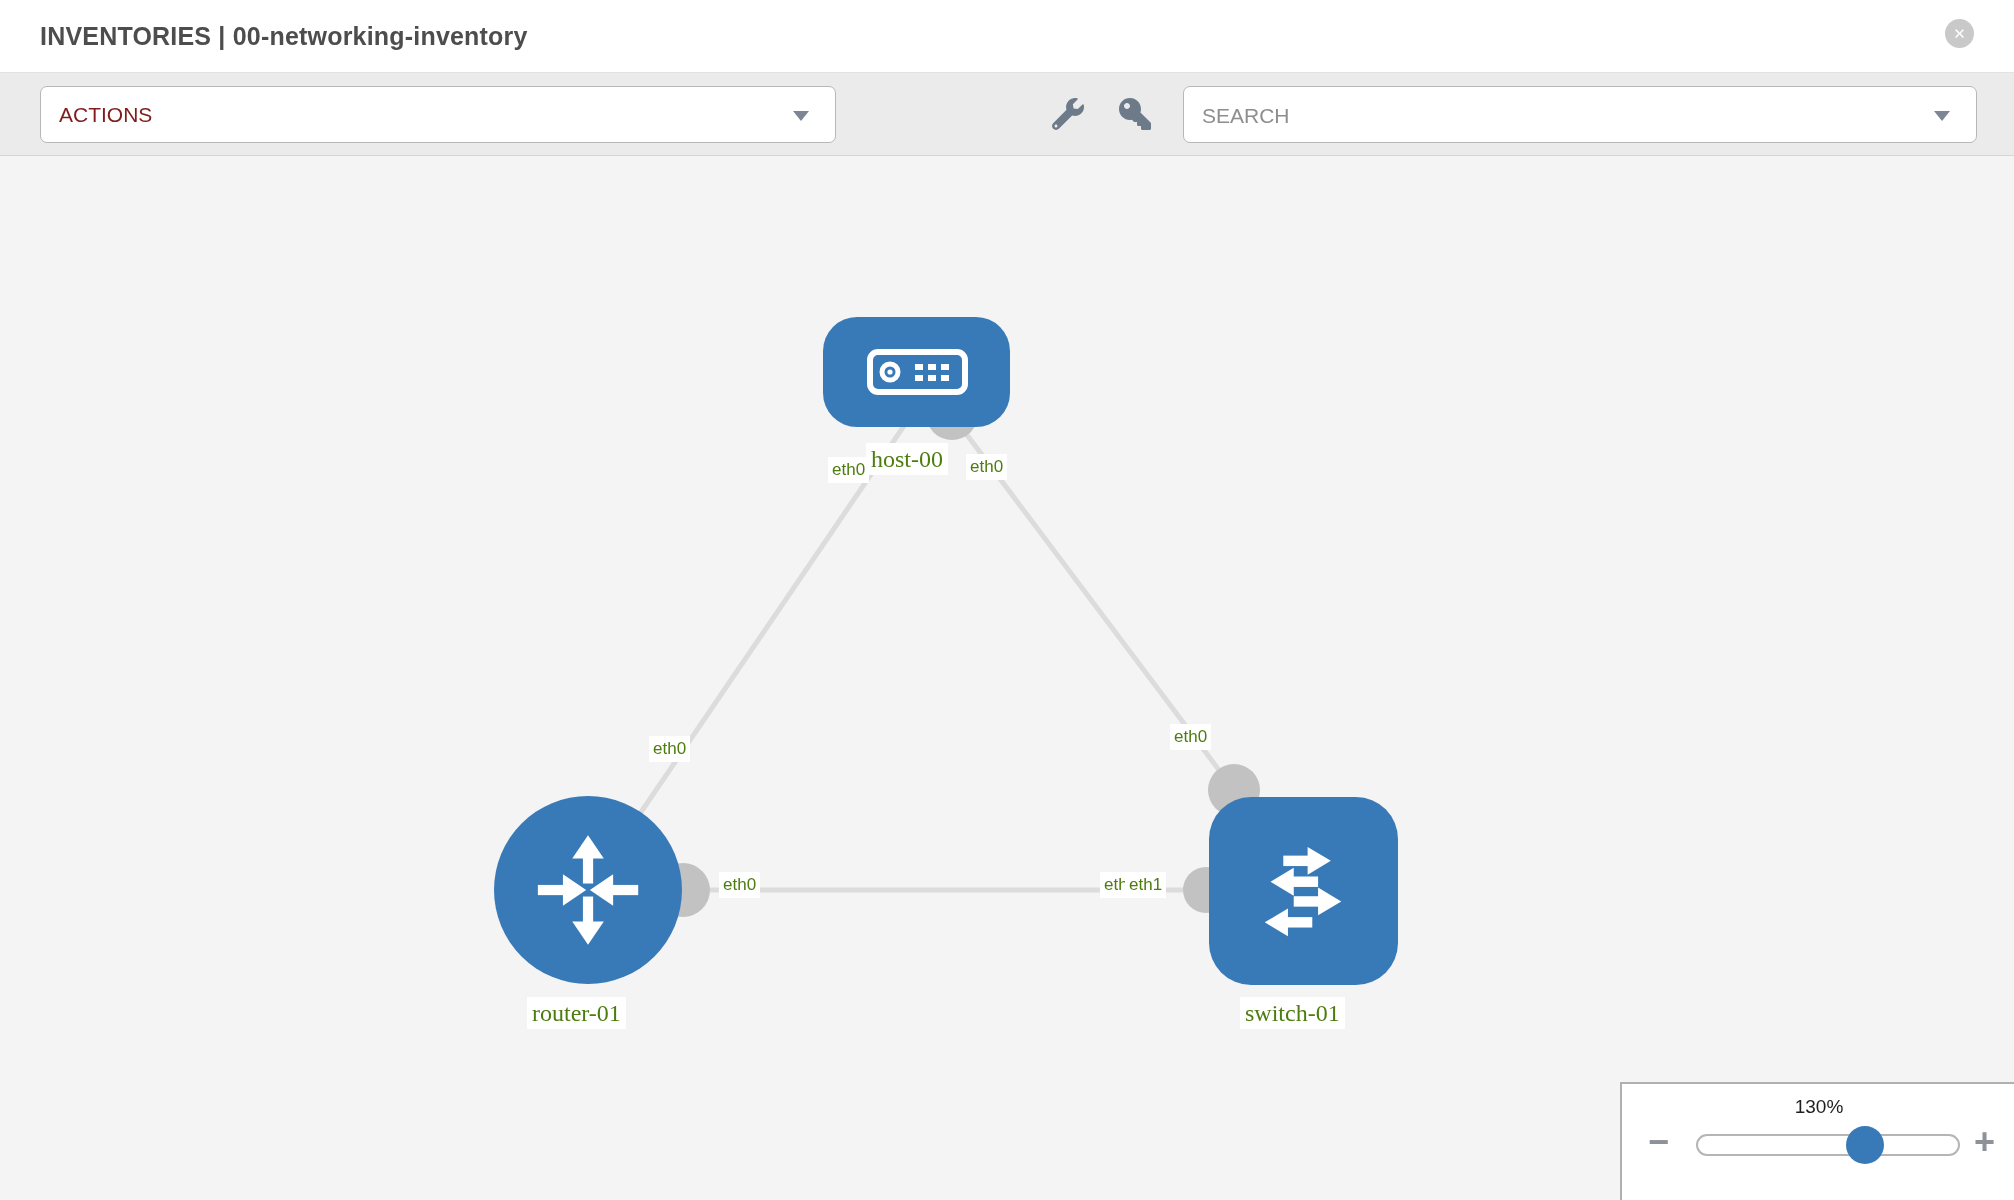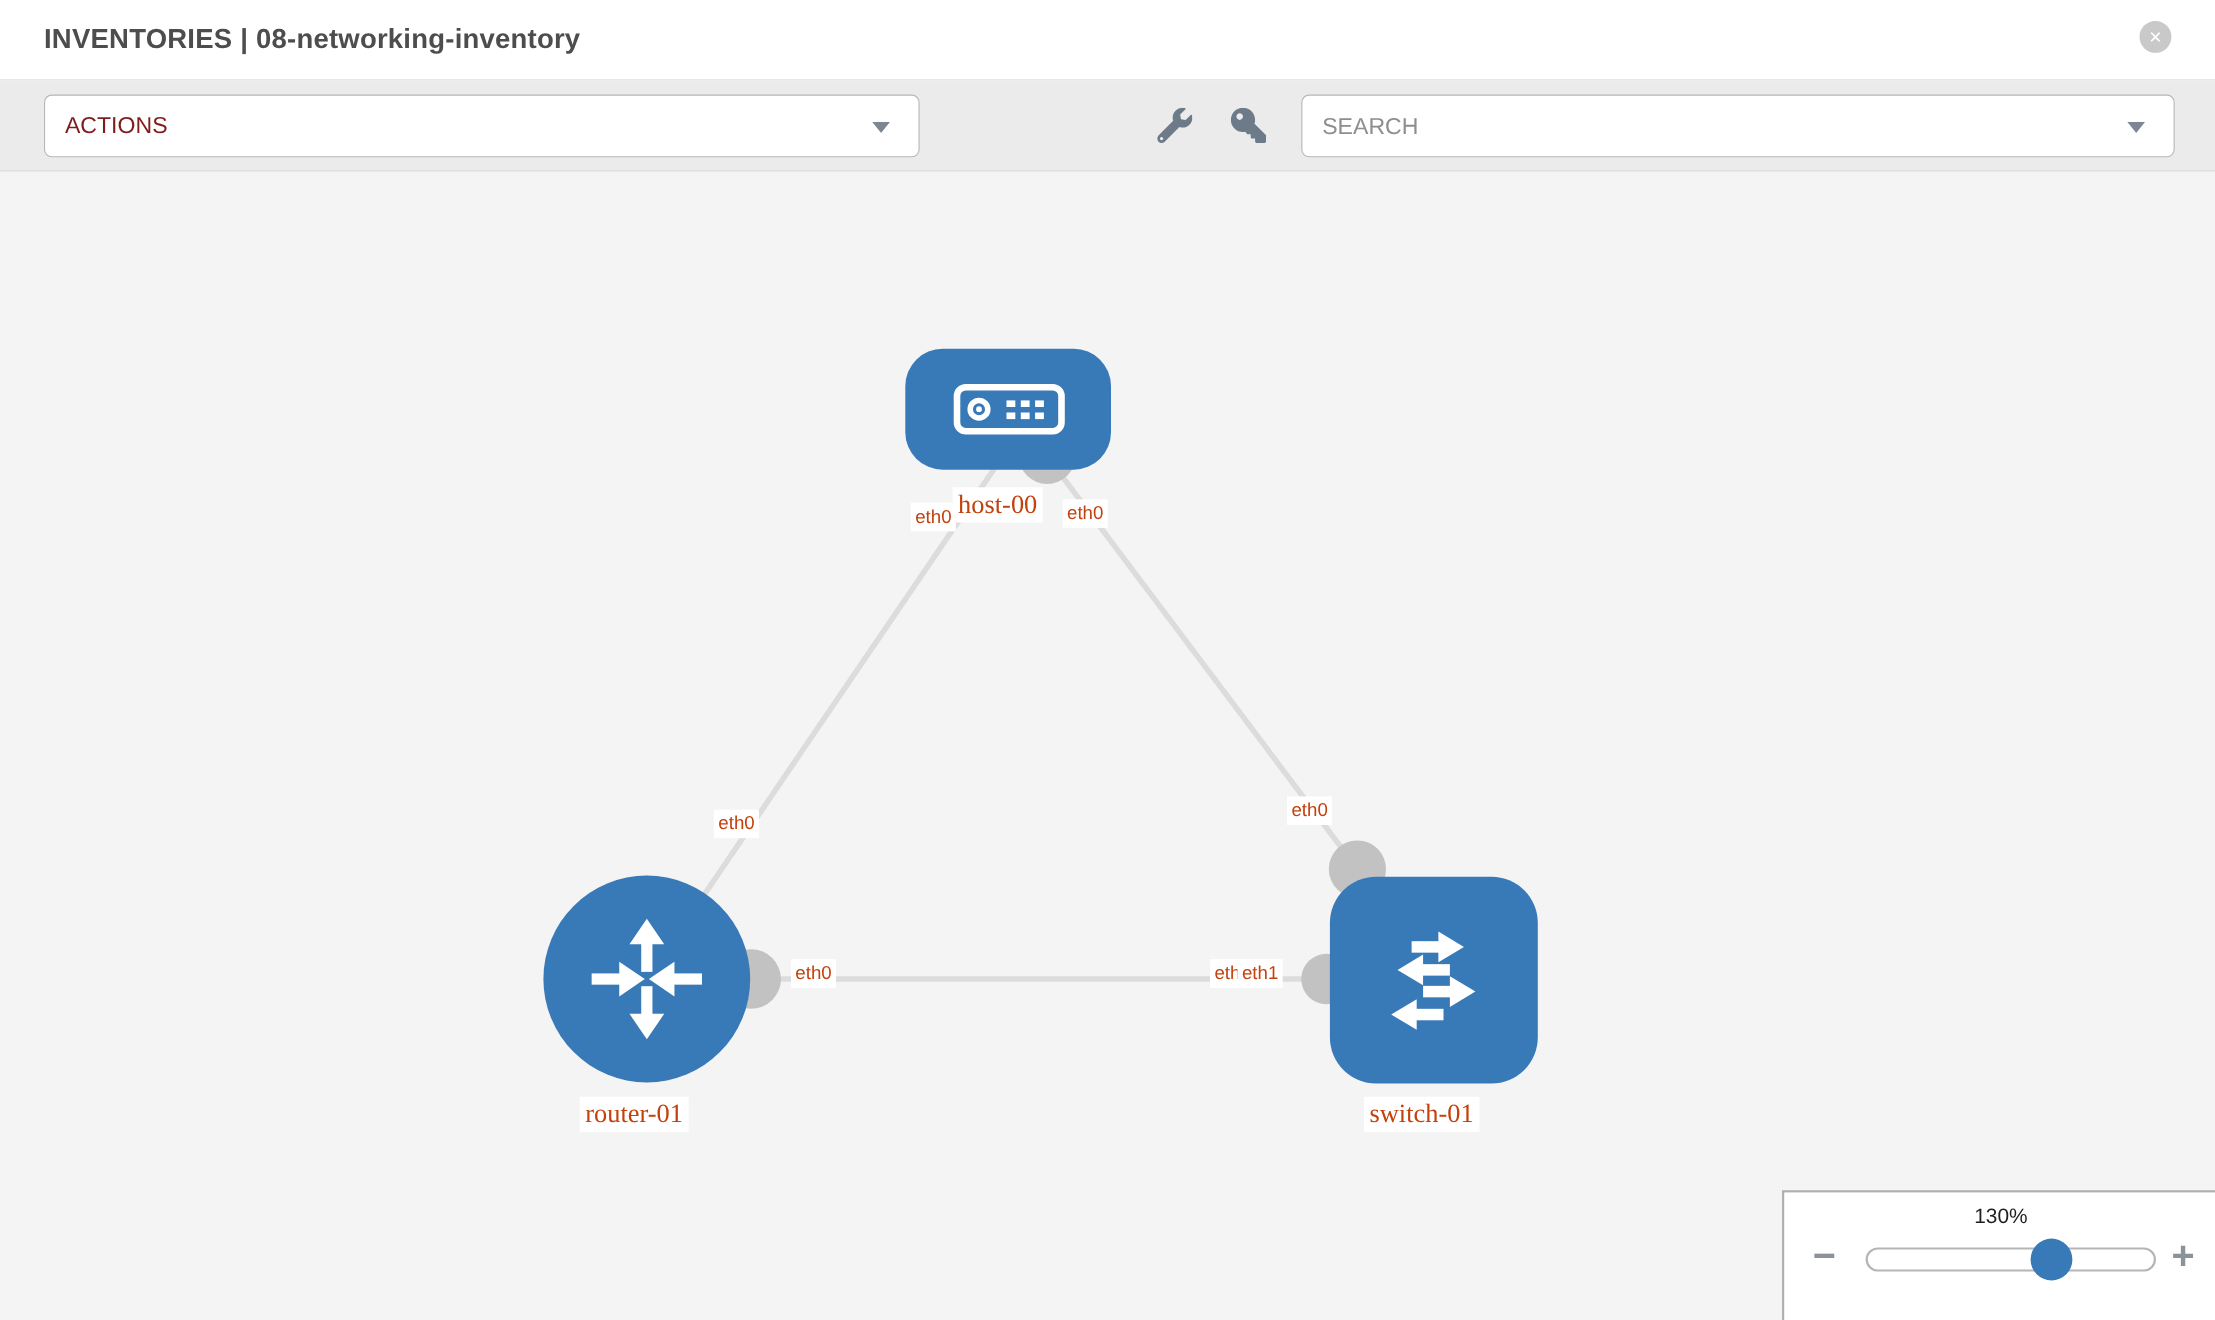--- a/index.html
+++ b/index.html
@@ -33,21 +33,21 @@
   .search input::placeholder{color:#8e8e8e;opacity:1;}
   .tool-btn{position:absolute;top:25px;width:32px;height:32px;cursor:pointer;}
   .tool-btn svg{width:100%;height:100%;fill:#6d7a89;}
   .tool-btn.wrench{left:1052px;}
   .tool-btn.key{left:1119px;}
 
   
   .canvas{position:absolute;top:156px;left:0;width:2014px;height:1044px;background:#f4f4f4;}
   .canvas svg.graph{position:absolute;left:0;top:0;}
 
-  .chip{position:absolute;background:#fff;color:#c2410c;white-space:nowrap;
+  .chip{position:absolute;background:#fff;color:#4d7c0f;white-space:nowrap;
         font-size:17px;line-height:22px;padding:2px 4px;}
   .chip.node-label{font-size:24px;line-height:28px;padding:2px 5px;font-family:Liberation Serif, serif;}
   .chip.clip{overflow:hidden;width:25px;padding-right:0;}
 
   
   .zoom-panel{position:absolute;left:1620px;top:926px;width:430px;height:300px;background:#fff;
               border:2px solid #b0b0b0;box-sizing:border-box;}
   .zoom-level{position:absolute;top:12px;left:0;width:394px;text-align:center;
               font-size:19px;color:#1f1f1f;}
   .zoom-btn{position:absolute;top:38px;font-size:36px;line-height:40px;font-weight:bold;
@@ -58,21 +58,21 @@
                 border:2px solid #b5b5b5;border-radius:13px;box-sizing:border-box;cursor:pointer;}
   .slider-handle{position:absolute;left:148px;top:-10px;width:38px;height:38px;border-radius:50%;
                  background:#387ab7;cursor:grab;}
 </style>
 </head>
 <body>
 
 <div class="app">
 
   <div class="hdr">
-    <h1>INVENTORIES | 08-networking-inventory</h1>
+    <h1>INVENTORIES | 00-networking-inventory</h1>
     <div class="close-btn">
       <span>✕</span>
     </div>
   </div>
 
   <div class="toolbar">
     <div class="select actions">
       <span class="select-label">ACTIONS</span>
       <span class="caret"></span>
     </div>

